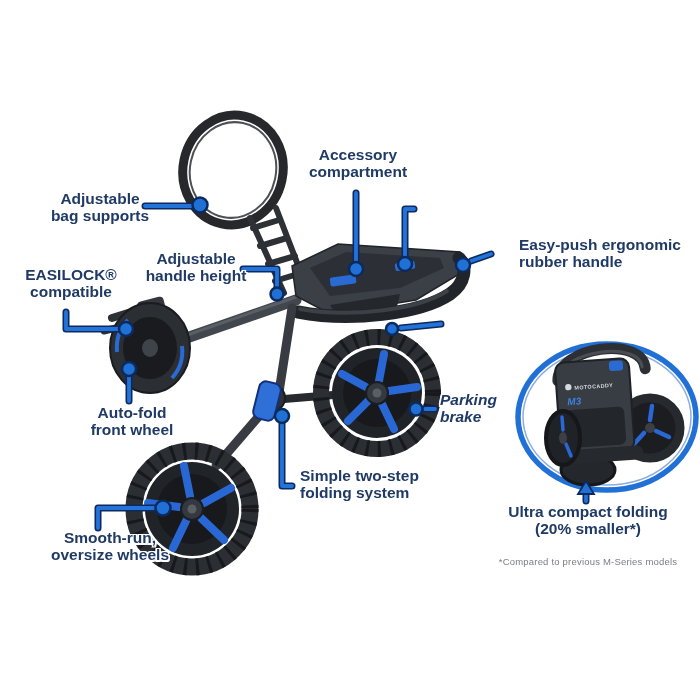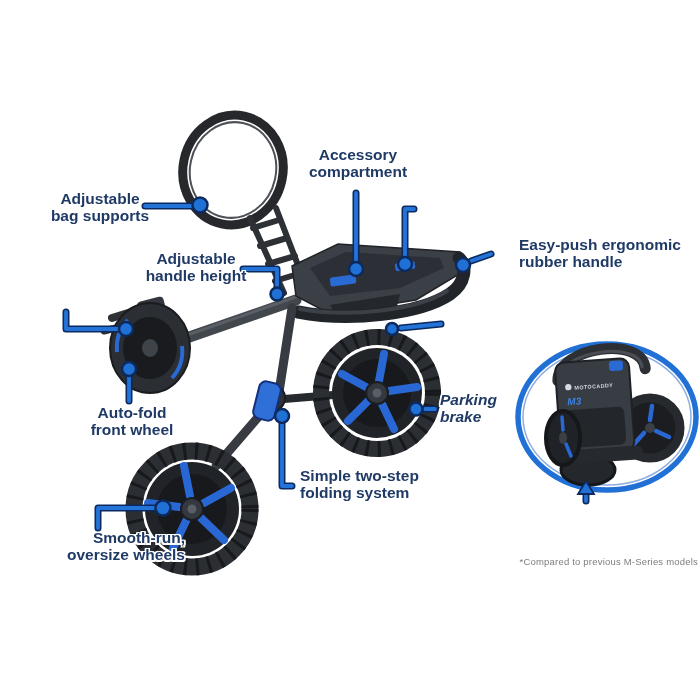--- a/index.html
+++ b/index.html
@@ -15,23 +15,23 @@
   .lab-bag{left:30px;top:190px;width:140px;}
   .lab-acc{left:283px;top:146px;width:150px;}
   .lab-score{left:419px;top:191px;}
   .lab-push{left:495px;top:236px;margin-left:24px;}
   .lab-height{left:121px;top:250px;width:150px;}
   .lab-easilock{left:6px;top:266px;width:130px;}
   .lab-net{left:447px;top:305px;}
   .lab-autofold{left:62px;top:404px;width:140px;}
   .lab-brake{left:440px;top:391px;font-style:italic;}
   .lab-fold{left:300px;top:467px;}
-  .lab-wheels{left:35px;top:529px;width:150px;text-align:right;}
+  .lab-wheels{left:35px;top:529px;width:150px;}
   .lab-compact{left:483px;top:503px;width:210px;}
-  .footnote{position:absolute;left:478px;top:556px;width:220px;text-align:right;
+  .footnote{position:absolute;left:478px;top:556px;width:220px;text-align:center;
             font-size:9.5px;line-height:12px;color:#7b7d80;letter-spacing:.2px;z-index:5;}
   
   .cl-d{stroke:#0c2a5e;stroke-width:7;fill:none;stroke-linecap:round;stroke-linejoin:round;}
   .cl-b{stroke:#2373d8;stroke-width:3.8;fill:none;stroke-linecap:round;stroke-linejoin:round;}
   .dot{fill:#2071d6;stroke:#0c2a5e;stroke-width:2.5;}
 </style>
 </head>
 <body>
 
 <div class="stage">
@@ -233,23 +233,27 @@
   </svg>
 
   <div class="label lab-bag c">Adjustable
 bag supports</div>
   <div class="label lab-acc c">Accessory
 compartment</div>
   <div class="label lab-push">Easy-push ergonomic
 rubber handle</div>
   <div class="label lab-height c">Adjustable
 handle height</div>
+  <div class="label lab-easilock c">EASILOCK®
+compatible</div>
   <div class="label lab-autofold c">Auto-fold
 front wheel</div>
   <div class="label lab-brake">Parking
 brake</div>
   <div class="label lab-fold">Simple two-step
 folding system</div>
   <div class="label lab-wheels c">Smooth-run,
 oversize wheels</div>
+  <div class="label lab-compact c">Ultra compact folding
+(20% smaller*)</div>
 
   <div class="footnote">*Compared to previous M-Series models</div>
 </div>
 
 </body></html>

